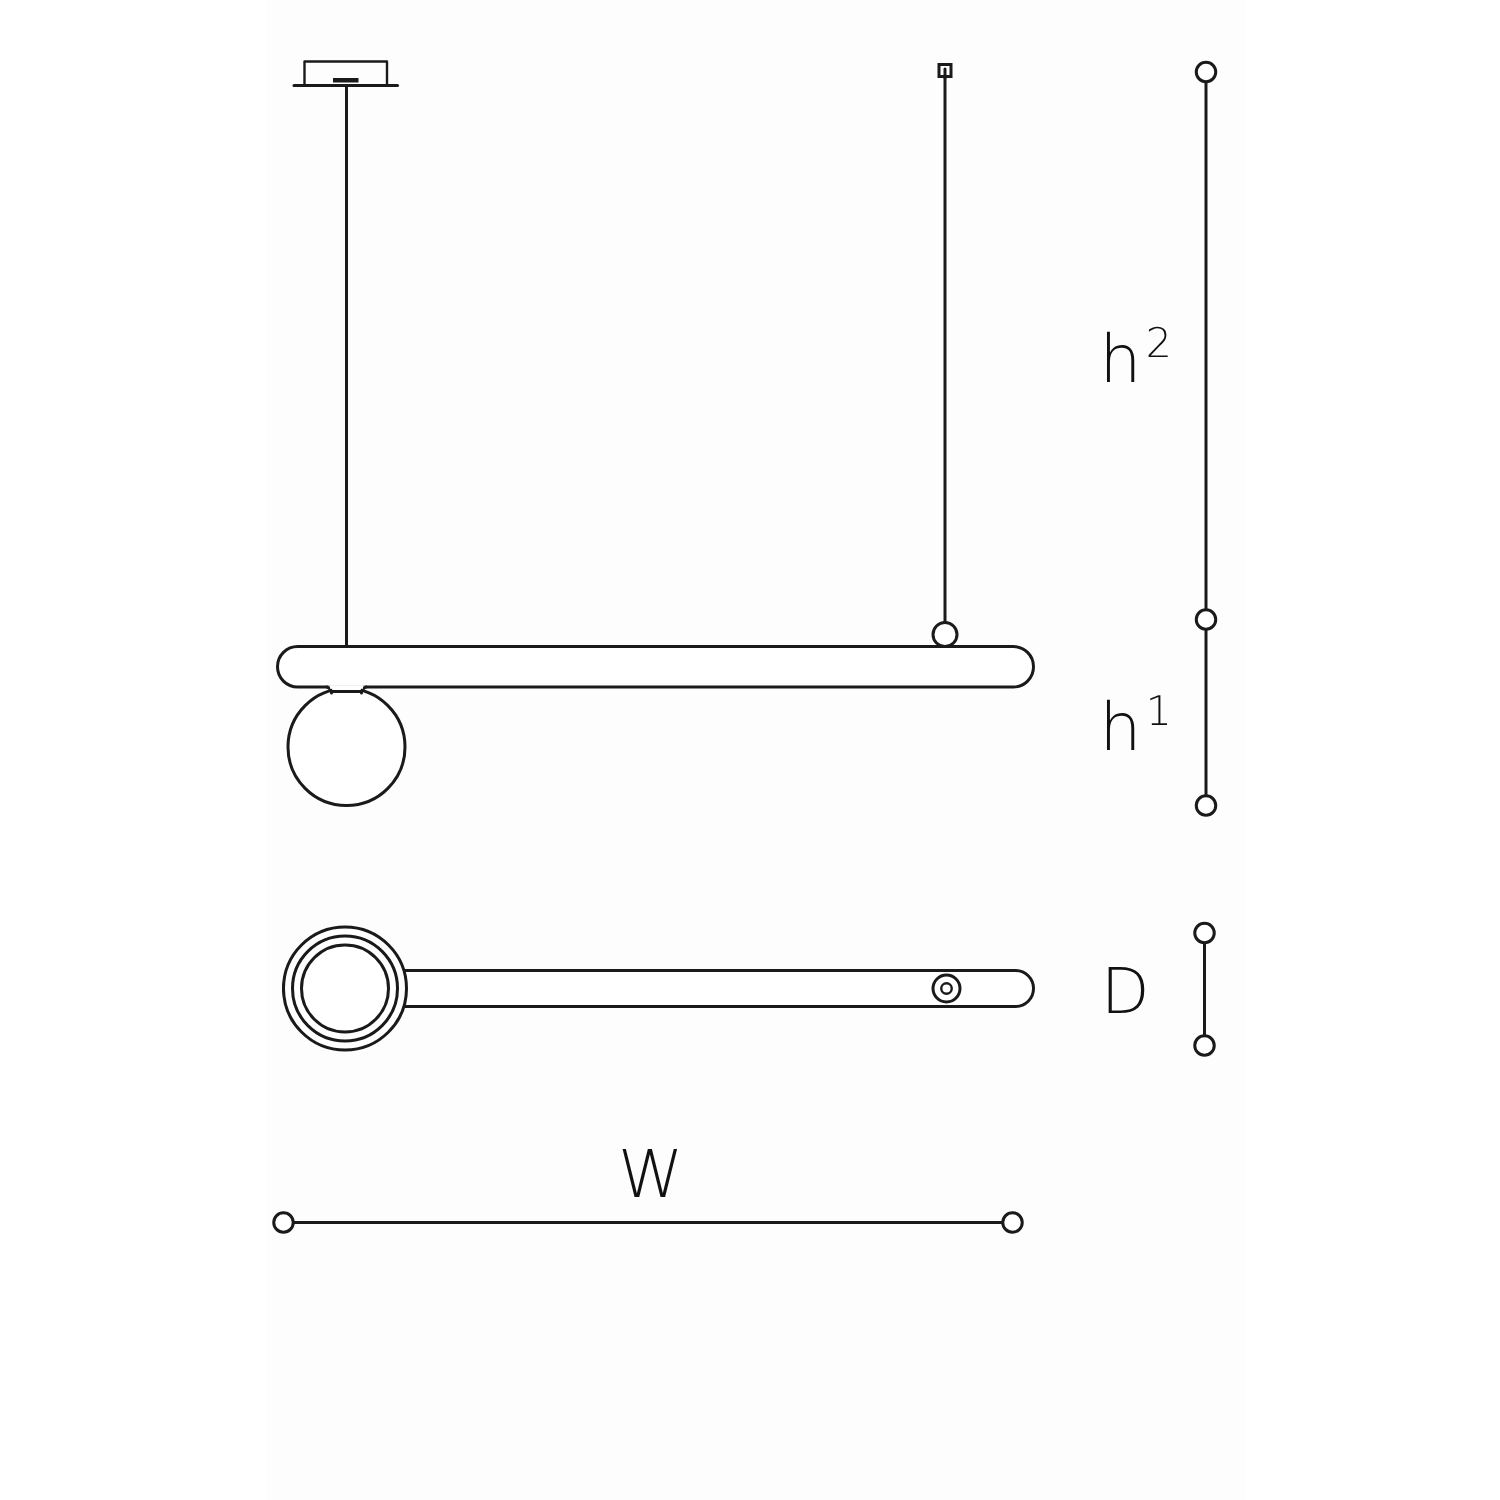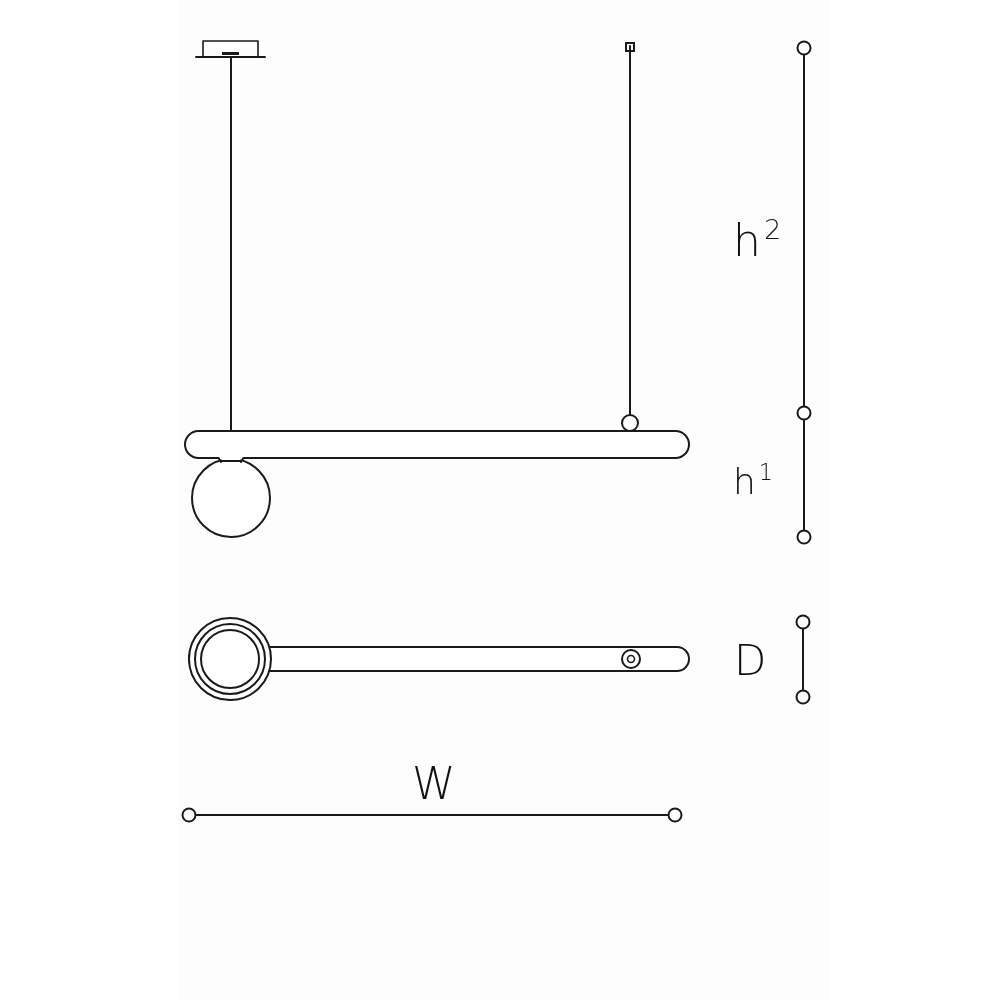--- a/index.html
+++ b/index.html
@@ -97,18 +97,18 @@
 
     <g>
       <line class="stroke" x1="195" y1="815" x2="669" y2="815"></line>
       <circle class="fillw" cx="189" cy="815" r="6.5"></circle>
       <circle class="fillw" cx="675" cy="815" r="6.5"></circle>
     </g>
   </svg>
 
   <div class="dimlabel" style="left:733px; top:216px; font-size:44px;"><span>h</span><sup>2</sup></div>
 
-  <div class="dimlabel" style="left:733px; top:461px; font-size:36px;"><span>h</span><sup>1</sup></div>
+  <div class="dimlabel" style="left:733px; top:461px; font-size:44px;"><span>h</span><sup>1</sup></div>
 
   <div class="dimlabel" style="left:734px; top:640px; font-size:42px;">D</div>
 
   <div class="dimlabel" style="left:412px; top:762px; font-size:44px;">W</div>
 </div>
 
 </body></html>

